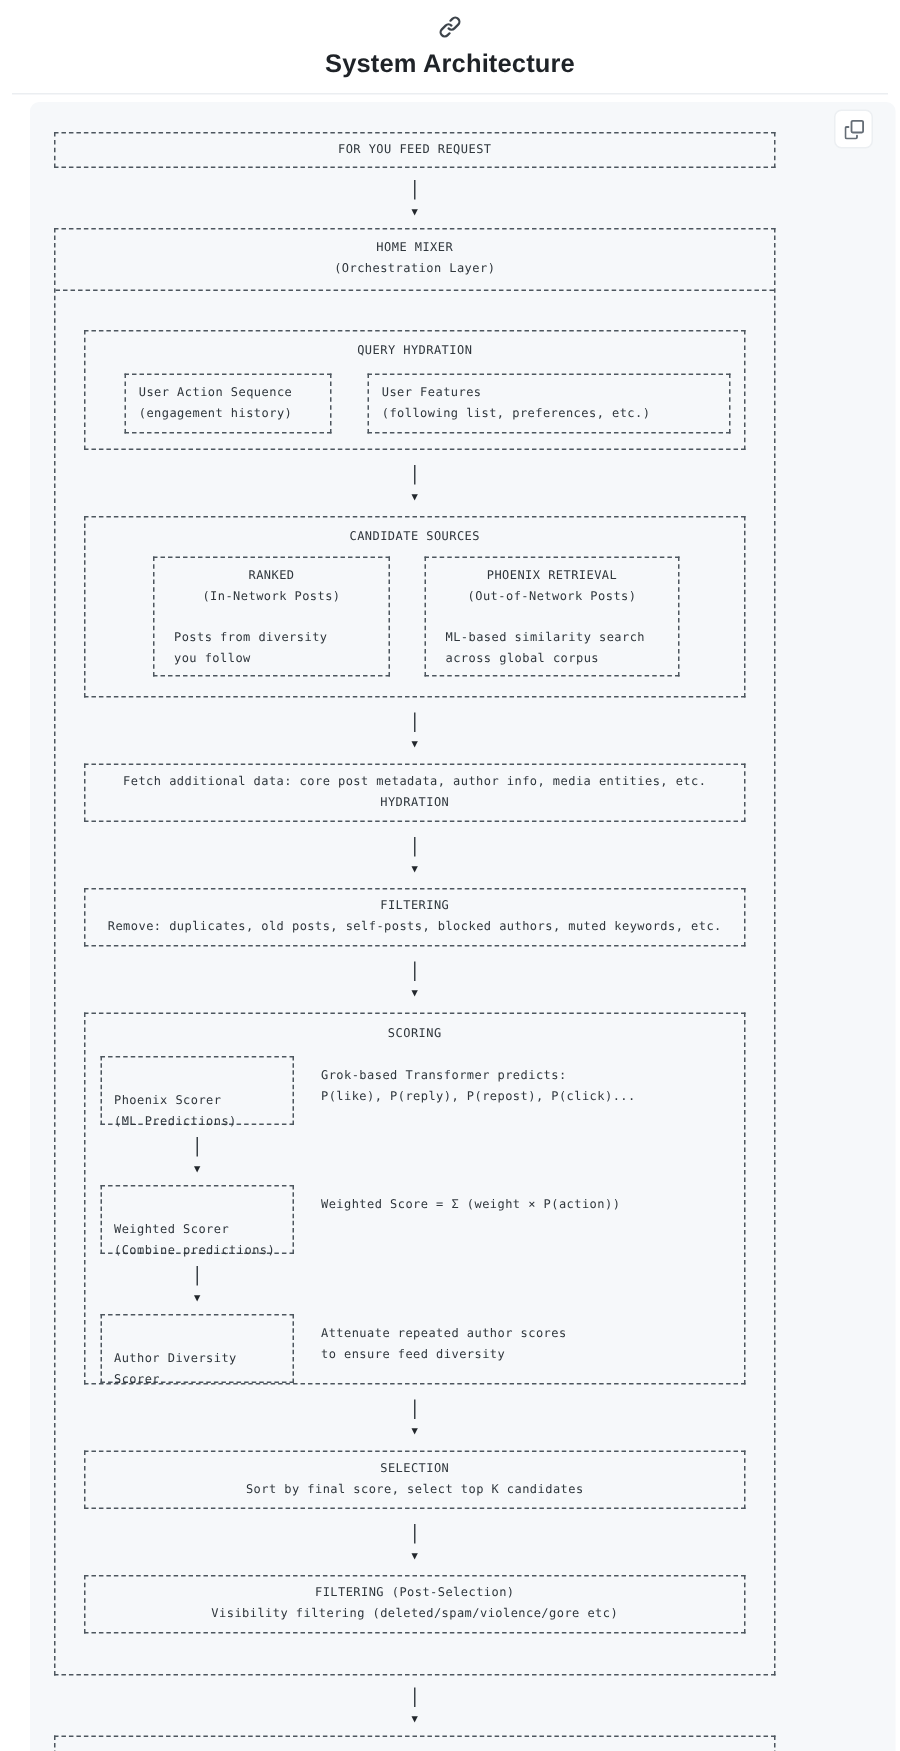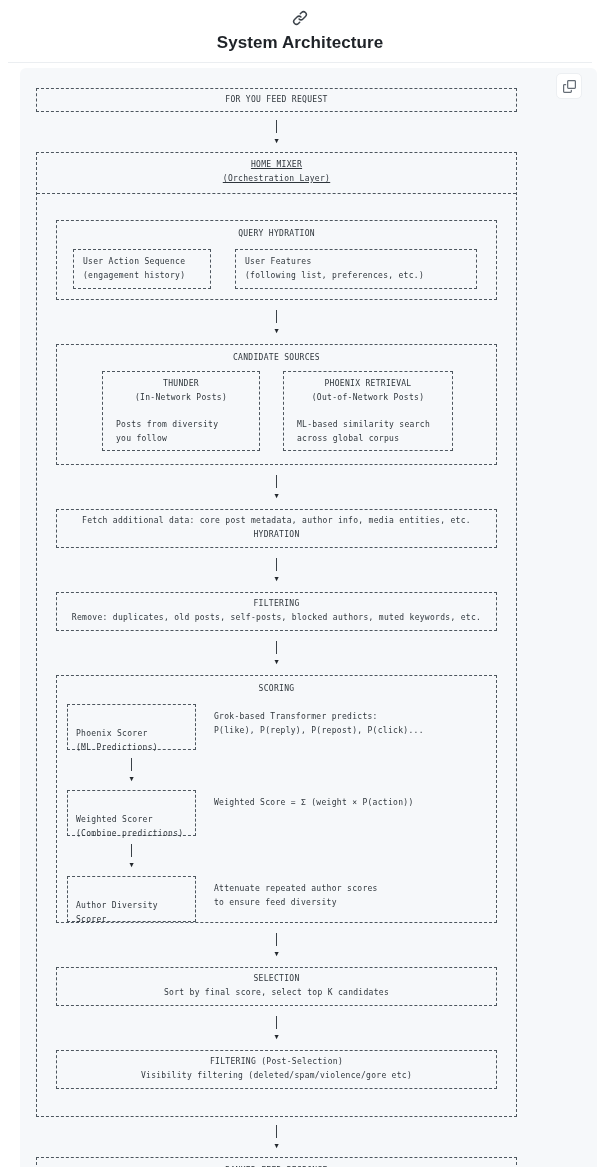--- a/index.html
+++ b/index.html
@@ -26,27 +26,27 @@
 
   .bx { border:1px dashed #4d565e; }
   .box-full { text-align:center; padding:4px 0; }
   .box-full.tall { padding:6px 0; }
 
   .conn { display:flex; flex-direction:column; align-items:center; justify-content:center; height:44px; }
   .conn.edge { height:40px; }
   .cline { width:1px; height:13px; background:#3a4147; margin-bottom:5px; }
   .carrow { font-size:7px; line-height:7px; color:#22272c; letter-spacing:0; }
 
-  .outer-head { text-align:center; padding:5px 0 7px; border-bottom:1px dashed #4d565e;text-decoration:underline; }
+  .outer-head { text-align:center; padding:5px 0 7px; border-bottom:1px dashed #4d565e; }
   .outer-body { padding:26px 19px 27px 19px; }
 
   .stage-title { text-align:center; padding-top:6px; }
   .stage-simple { text-align:center; padding:4px 0 5px; }
 
-  .qh-row { display:flex; gap:24px; margin:8px 0 10px 16px; }
+  .qh-row { display:flex; gap:24px; margin:8px 0 10px 16px;justify-content:center; }
   .ibox { border:1px dashed #4d565e; padding:5px 9px; }
   .qh1 { width:138px; }
   .qh2 { width:242px; }
 
   .cs-row { display:flex; gap:23px; margin:6px 0 13px 45px; }
   .cbox { width:158px; padding:5px 0 4px; }
   .cbox.wide { width:170px; }
   .cbox-head { text-align:center; }
   .cbox-head div { white-space:nowrap; }
   .cbox-desc { padding:13px 0 0 13px; text-align:left; }
@@ -112,21 +112,21 @@
         <div class="conn">
           <i class="cline"></i>
           <div class="carrow">▼</div>
         </div>
 
         <div class="bx">
           <div class="stage-title">CANDIDATE SOURCES</div>
           <div class="cs-row">
             <div class="ibox cbox">
               <div class="cbox-head">
-                <div>THUNDER</div>
+                <div>RANKED</div>
                 <div>(In-Network Posts)</div>
               </div>
               <div class="cbox-desc">
                 <div>Posts from diversity</div>
                 <div>you follow</div>
               </div>
             </div>
             <div class="ibox cbox wide">
               <div class="cbox-head">
                 <div>PHOENIX RETRIEVAL</div>

